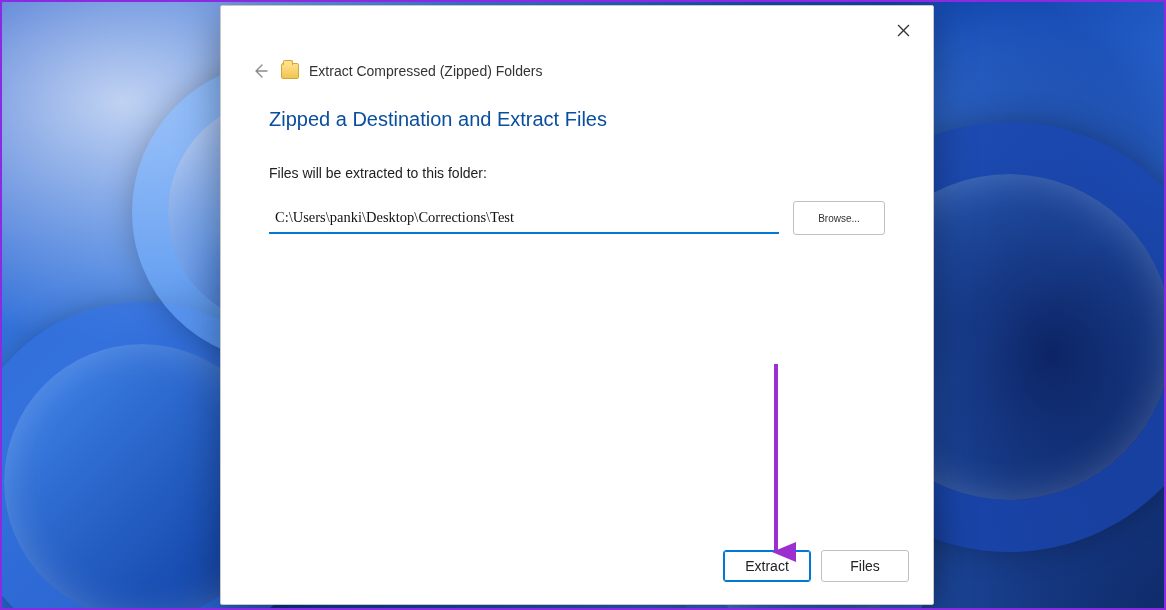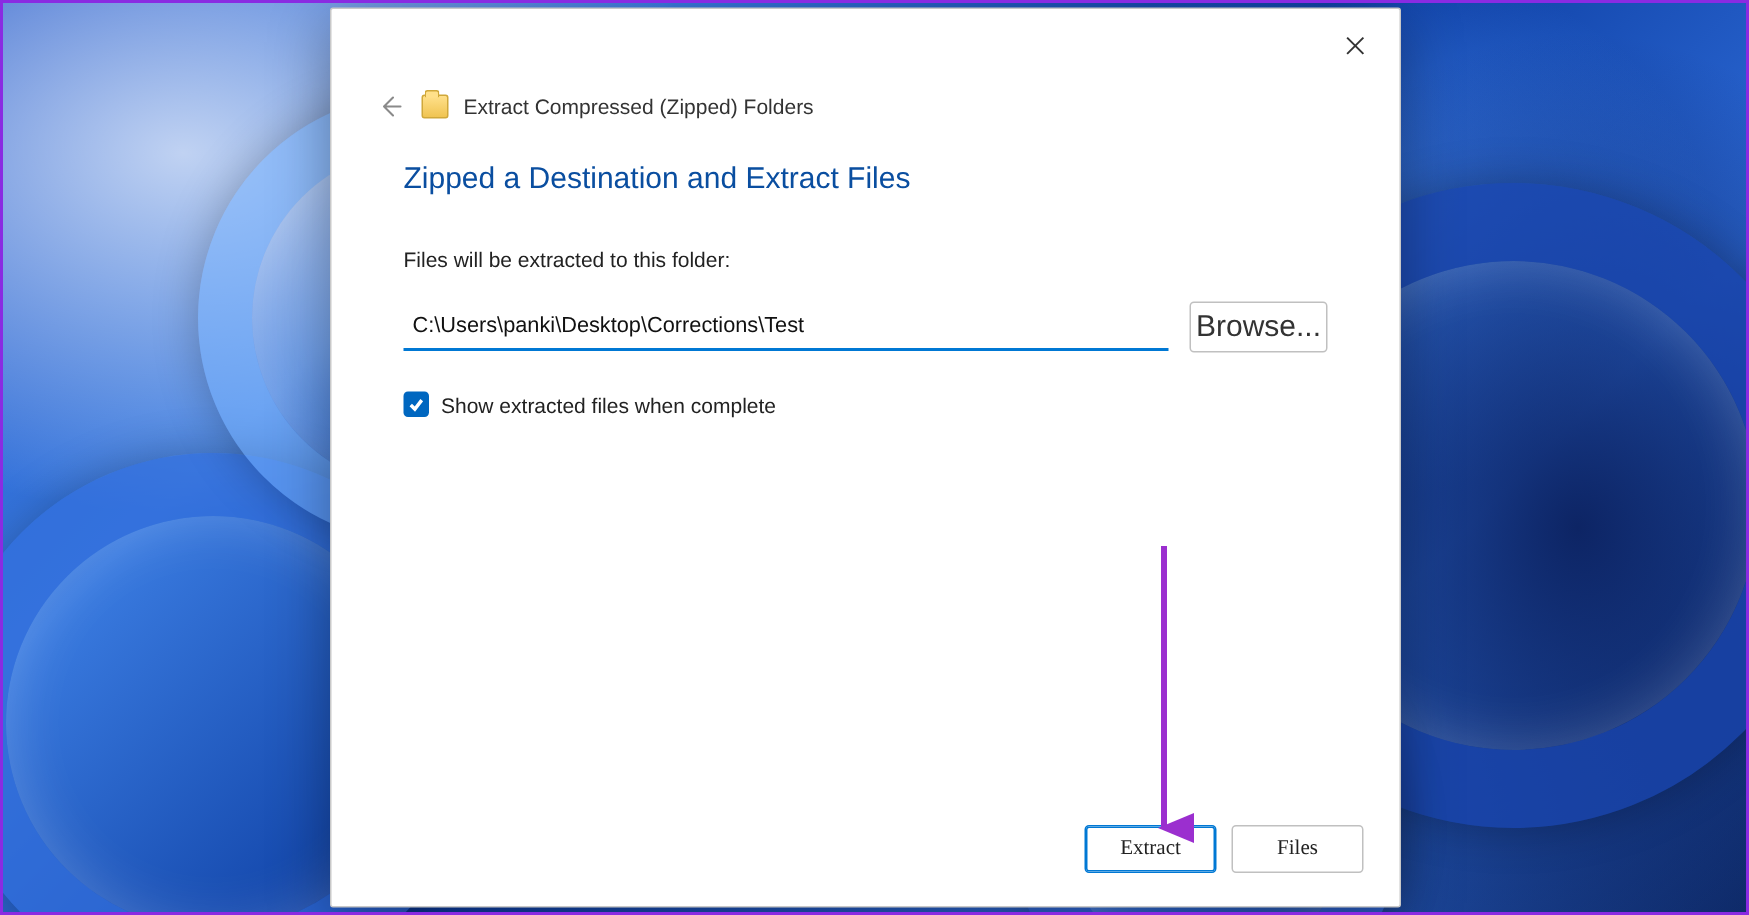--- a/index.html
+++ b/index.html
@@ -116,32 +116,32 @@
       gap: 14px;
       margin-bottom: 26px;
     }
     .path-input {
       flex: 1;
       height: 32px;
       border: none;
       border-bottom: 2px solid #0078d4;
       padding: 4px 6px 4px 6px;
       font-size: 14.5px;
-      font-family: Liberation Sans, sans-serif;
+      font-family: Liberation Serif, serif;
       outline: none;
       color: #111;
       background: #fff;
     }
     .browse-btn {
       width: 92px;
       height: 34px;
       border: 1px solid #c0c0c0;
       background: #fff;
       border-radius: 3px;
-      font-size: 20px;
+      font-size: 10px;
       font-family: inherit;
       color: #333;
       cursor: pointer;
     }
 
     .check-row {
       display: flex;
       align-items: center;
       gap: 8px;
       font-size: 14px;
@@ -162,21 +162,21 @@
       gap: 10px;
       padding: 0 24px 22px 0;
     }
     .btn {
       min-width: 88px;
       height: 32px;
       border: 1px solid #c0c0c0;
       background: #fff;
       border-radius: 3px;
       font-size: 14px;
-      font-family: Liberation Serif, serif;
+      font-family: Liberation Sans, sans-serif;
       color: #222;
       cursor: pointer;
       padding: 0 14px;
     }
     .btn.primary {
       border-color: #0078d4;
       box-shadow: inset 0 0 0 1px #0078d4;
     }
 
     .annotation-arrow {
@@ -215,28 +215,20 @@
     <span>Extract Compressed (Zipped) Folders</span>
   </div>
 
   <div class="content">
     <h1 class="heading">Zipped a Destination and Extract Files</h1>
     <div class="field-label">Files will be extracted to this folder:</div>
     <div class="path-row">
       <input type="text" class="path-input" value="C:\Users\panki\Desktop\Corrections\Test" style="">
       <button class="browse-btn">Browse...</button>
     </div>
-    <label class="check-row">
-      <span class="checkbox">
-        <svg viewBox="0 0 12 12">
-            <polyline points="2,6.5 5,9.5 10,3"></polyline>
-          </svg>
-      </span>
-      <span>Show extracted files when complete</span>
-    </label>
   </div>
 
   <div class="button-row">
     <button class="btn primary">Extract</button>
     <button class="btn">Files</button>
   </div>
 
 </div>
 
 <svg class="annotation-arrow" width="40" height="210">

